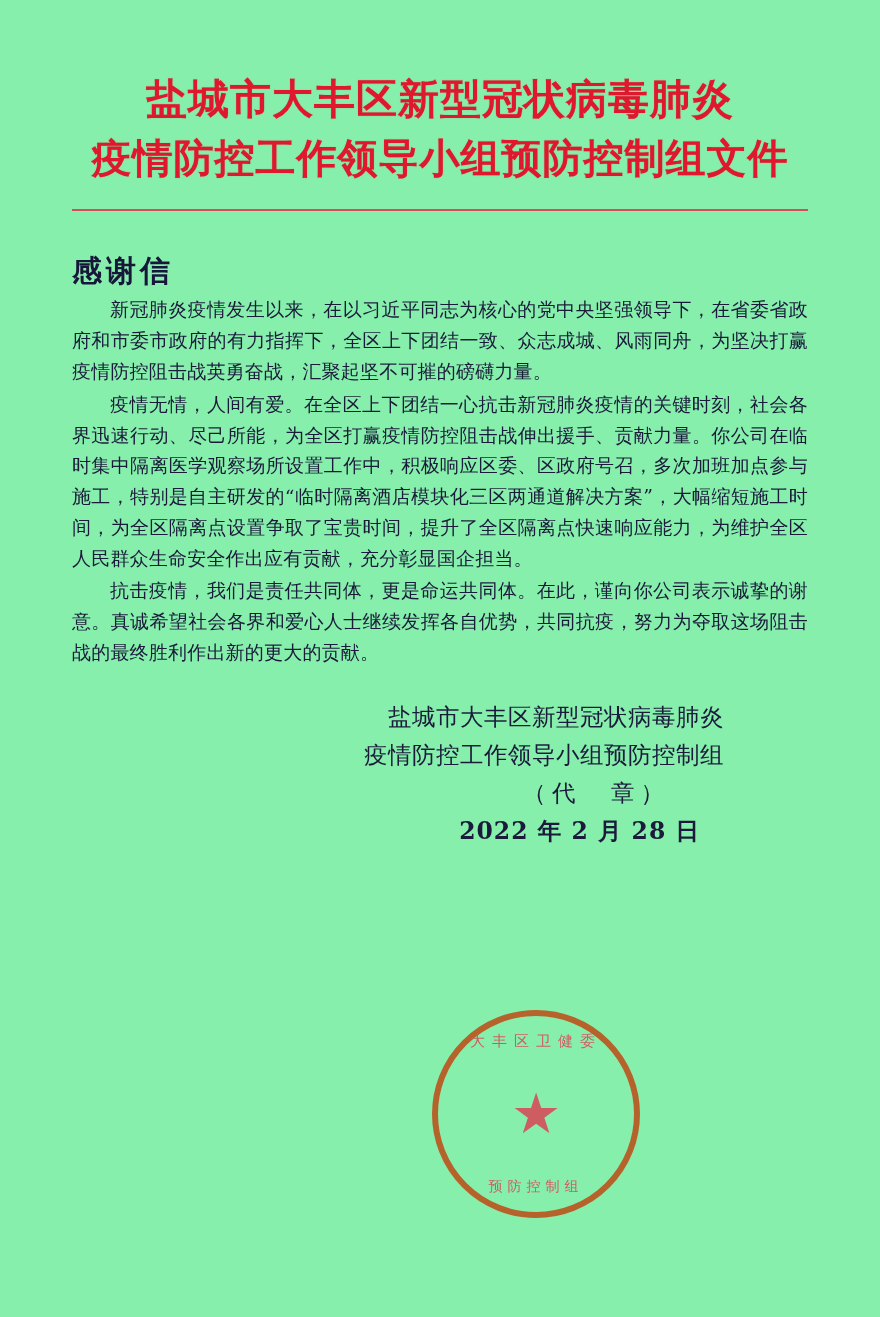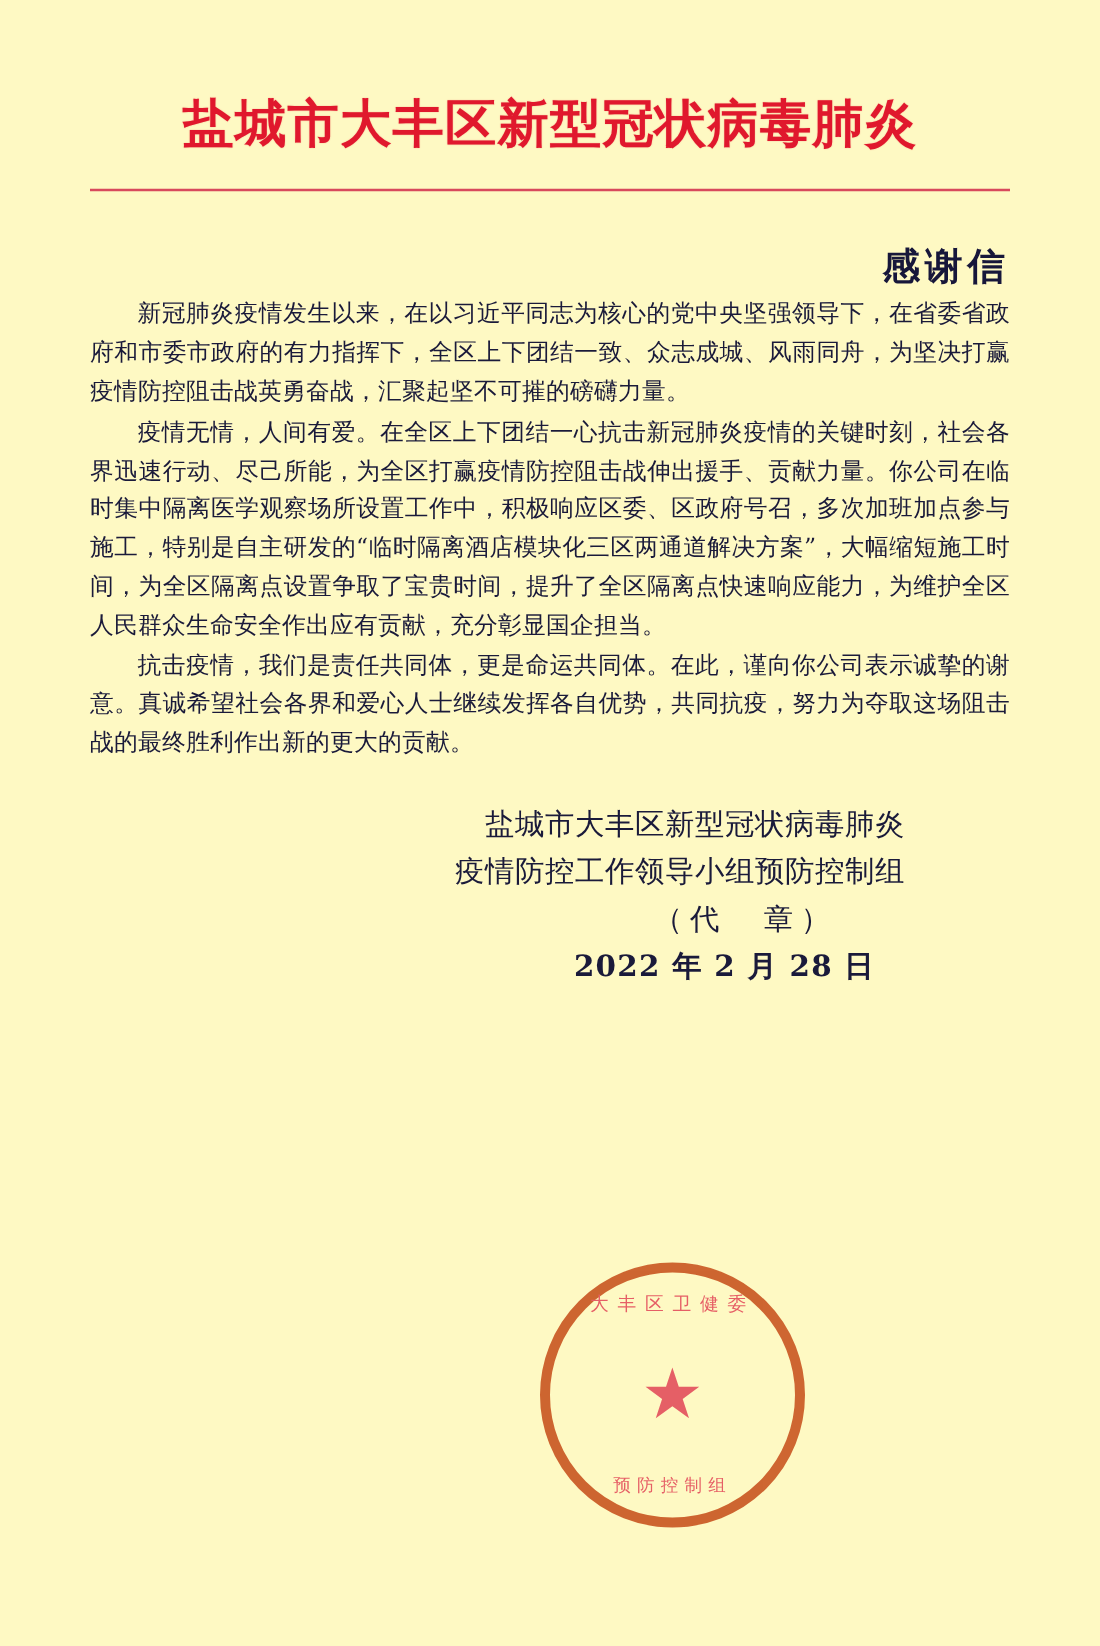--- a/index.html
+++ b/index.html
@@ -13,21 +13,21 @@
     position: relative;
     font-family: "DejaVu Serif", "Liberation Serif", serif;
     color: #1a1a3a;
     overflow: hidden;
   }
 
   .page {
     position: relative;
     width: 880px;
     height: 1317px;
-    background: #fef9c3;
+    background: #86efac;
     box-sizing: border-box;
     padding: 0 72px;
   }
 
   
   .masthead {
     padding-top: 70px;
     text-align: center;
   }
   .masthead-line {
@@ -45,21 +45,21 @@
   }
   .masthead-rule {
     margin: 22px auto 0 auto;
     width: 100%;
     height: 2px;
     background: #d8495c;
   }
 
   
   .doc-title {
-    text-align: right;
+    text-align: left;
     font-size: 30px;
     font-weight: bold;
     letter-spacing: 4px;
     margin-top: 40px;
     color: #17173a;
   }
 
   
   .salutation {
     margin-top: 34px;
@@ -99,21 +99,21 @@
     font-weight: bold;
   }
 
   
   .seal {
     position: absolute;
     left: 432px;
     top: 1010px;
     width: 196px;
     height: 196px;
-    border: 8px solid #c2410c;
+    border: 6px solid #c2410c;
     border-radius: 50%;
     opacity: 0.80;
     pointer-events: none;
   }
   .seal .seal-star {
     position: absolute;
     left: 50%;
     top: 50%;
     transform: translate(-50%, -50%);
     font-size: 56px;
@@ -133,20 +133,21 @@
   .seal-text-top { top: 16px; }
   .seal-text-bottom { bottom: 16px; letter-spacing: 5px; font-size: 14px; margin-top: 28px; }
 </style>
 </head>
 <body>
 
 <div class="page">
 
   <div class="masthead">
     <div class="masthead-line">盐城市大丰区新型冠状病毒肺炎</div>
+    <div class="masthead-line second">疫情防控工作领导小组预防控制组文件</div>
     <div class="masthead-rule"></div>
   </div>
 
   <div class="doc-title">感谢信</div>
 
 
   <div class="para">新冠肺炎疫情发生以来，在以习近平同志为核心的党中央坚强领导下，在省委省政府和市委市政府的有力指挥下，全区上下团结一致、众志成城、风雨同舟，为坚决打赢疫情防控阻击战英勇奋战，汇聚起坚不可摧的磅礴力量。</div>
   <div class="para">疫情无情，人间有爱。在全区上下团结一心抗击新冠肺炎疫情的关键时刻，社会各界迅速行动、尽己所能，为全区打赢疫情防控阻击战伸出援手、贡献力量。你公司在临时集中隔离医学观察场所设置工作中，积极响应区委、区政府号召，多次加班加点参与施工，特别是自主研发的“临时隔离酒店模块化三区两通道解决方案”，大幅缩短施工时间，为全区隔离点设置争取了宝贵时间，提升了全区隔离点快速响应能力，为维护全区人民群众生命安全作出应有贡献，充分彰显国企担当。</div>
   <div class="para">抗击疫情，我们是责任共同体，更是命运共同体。在此，谨向你公司表示诚挚的谢意。真诚希望社会各界和爱心人士继续发挥各自优势，共同抗疫，努力为夺取这场阻击战的最终胜利作出新的更大的贡献。</div>
 

